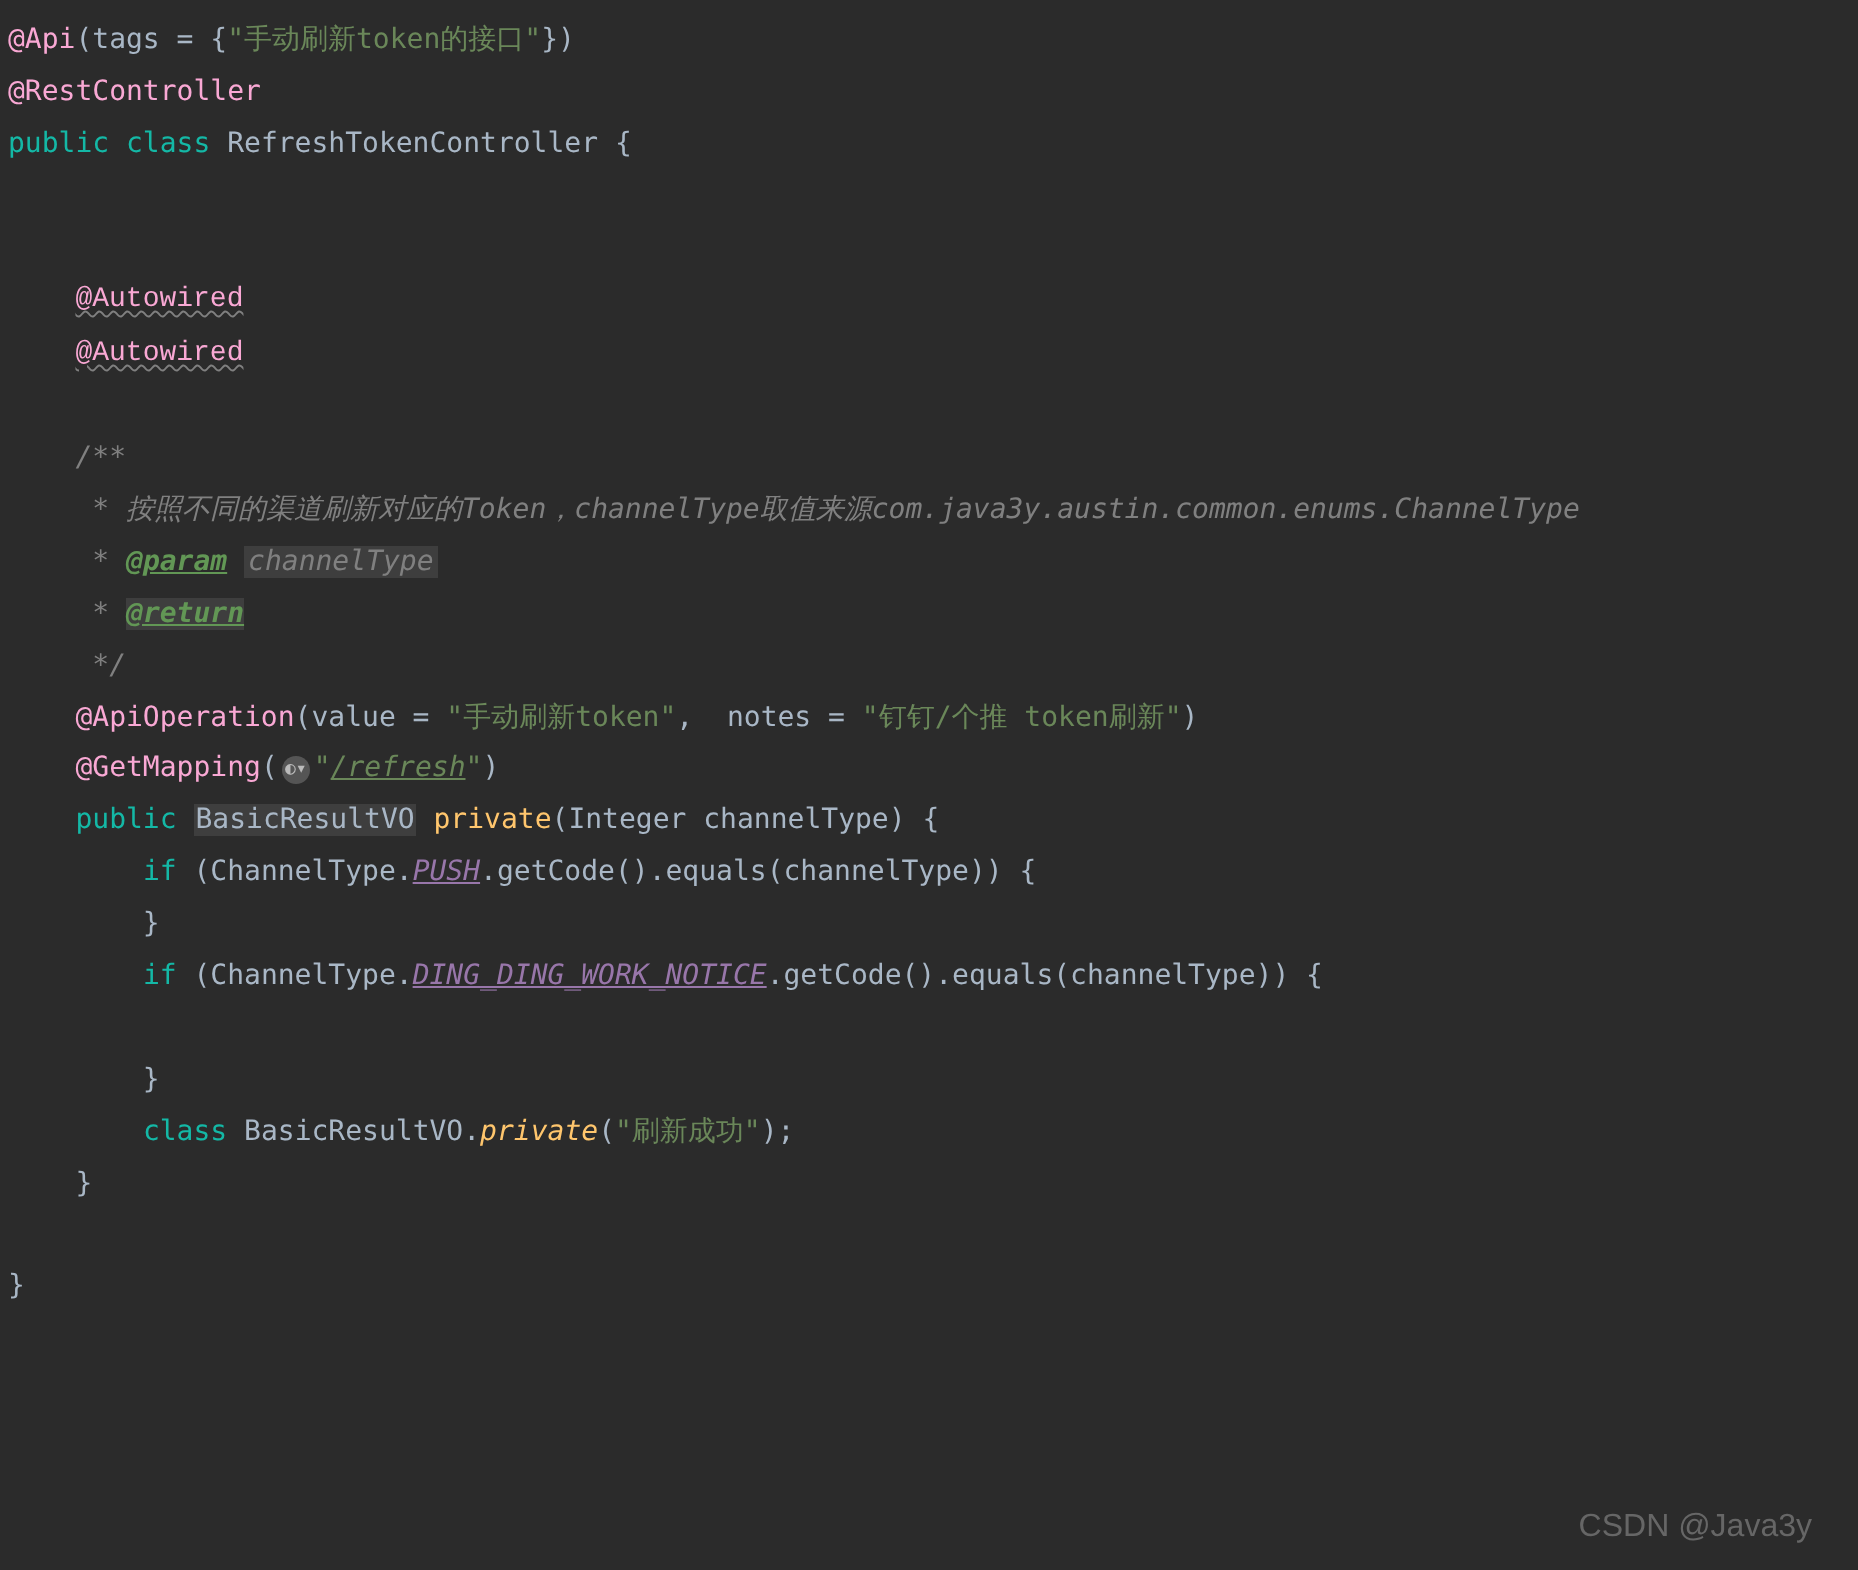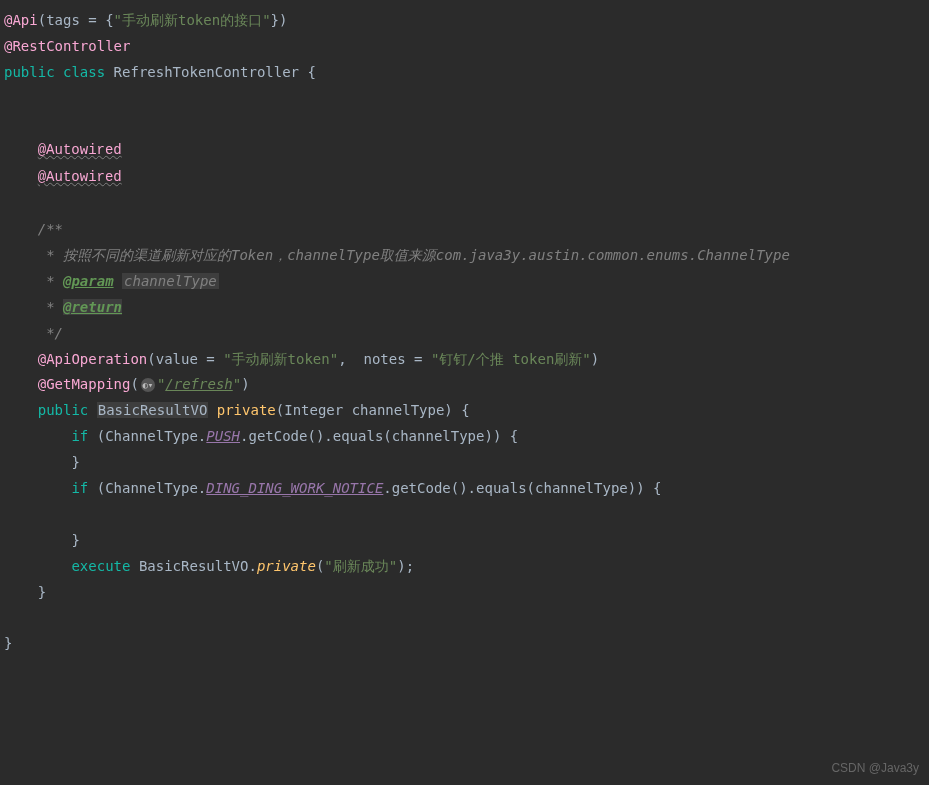--- a/index.html
+++ b/index.html
@@ -38,23 +38,23 @@
       vertical-align: middle;
       margin: 0 2px;
       font-size: 9px;
       text-align: center;
       line-height: 14px;
       color: #bbb;
     }
     .watermark {
       position: absolute;
       bottom: 6px;
-      right: 10px;
+      right: 23px;
       color: #666;
-      font-size: 12px;
+      font-size: 16px;
       font-family: Arial, sans-serif;
     }
     .wavy { text-decoration: underline wavy #808080; text-decoration-thickness: 1px; font-family: Liberation Mono, monospace; }
     .doc-return { background: #3e3e3e; }
     .caret-cursor {
       display: inline-block;
       width: 1.5px;
       height: 18px;
       background: #bbb;
       vertical-align: middle;
@@ -79,19 +79,19 @@
 <div class="line">    <span class="comment"> * </span><span class="doc-tag doc-return">@return</span></div>
 <div class="line">    <span class="comment"> */</span></div>
 <div class="line">    <span class="annotation">@ApiOperation</span>(value = <span class="string">"手动刷新token"</span>,  notes = <span class="string">"钉钉/个推 token刷新"</span>)</div>
 <div class="line">    <span class="annotation">@GetMapping</span>(<span class="gutter-icon">◐▾</span><span class="string">"</span><span class="url-string">/refresh</span><span class="string">"</span>)</div>
 <div class="line">    <span class="keyword">public</span> <span class="class-hl">BasicResultVO</span> <span class="method">private</span>(<span>Integer channelType</span>) {</div>
 <div class="line">        <span class="keyword">if</span> (ChannelType.<span class="static-field">PUSH</span>.getCode().equals(channelType)) {</div>
 <div class="line">        }</div>
 <div class="line">        <span class="keyword">if</span> (ChannelType.<span class="static-field">DING_DING_WORK_NOTICE</span>.getCode().equals(channelType)) {</div>
 <div class="line"> </div>
 <div class="line">        }</div>
-<div class="line">        <span class="keyword">execute</span> <span>BasicResultVO</span>.<span class="static-method">private</span>(<span class="string">"刷新成功"</span>);</div>
+<div class="line">        <span class="keyword">class</span> <span>BasicResultVO</span>.<span class="static-method">private</span>(<span class="string">"刷新成功"</span>);</div>
 <div class="line">    }</div>
 <div class="line"> </div>
 <div class="line">}</div>
 </div>
 
 <div class="watermark">CSDN @Java3y</div>
 
 </body></html>

